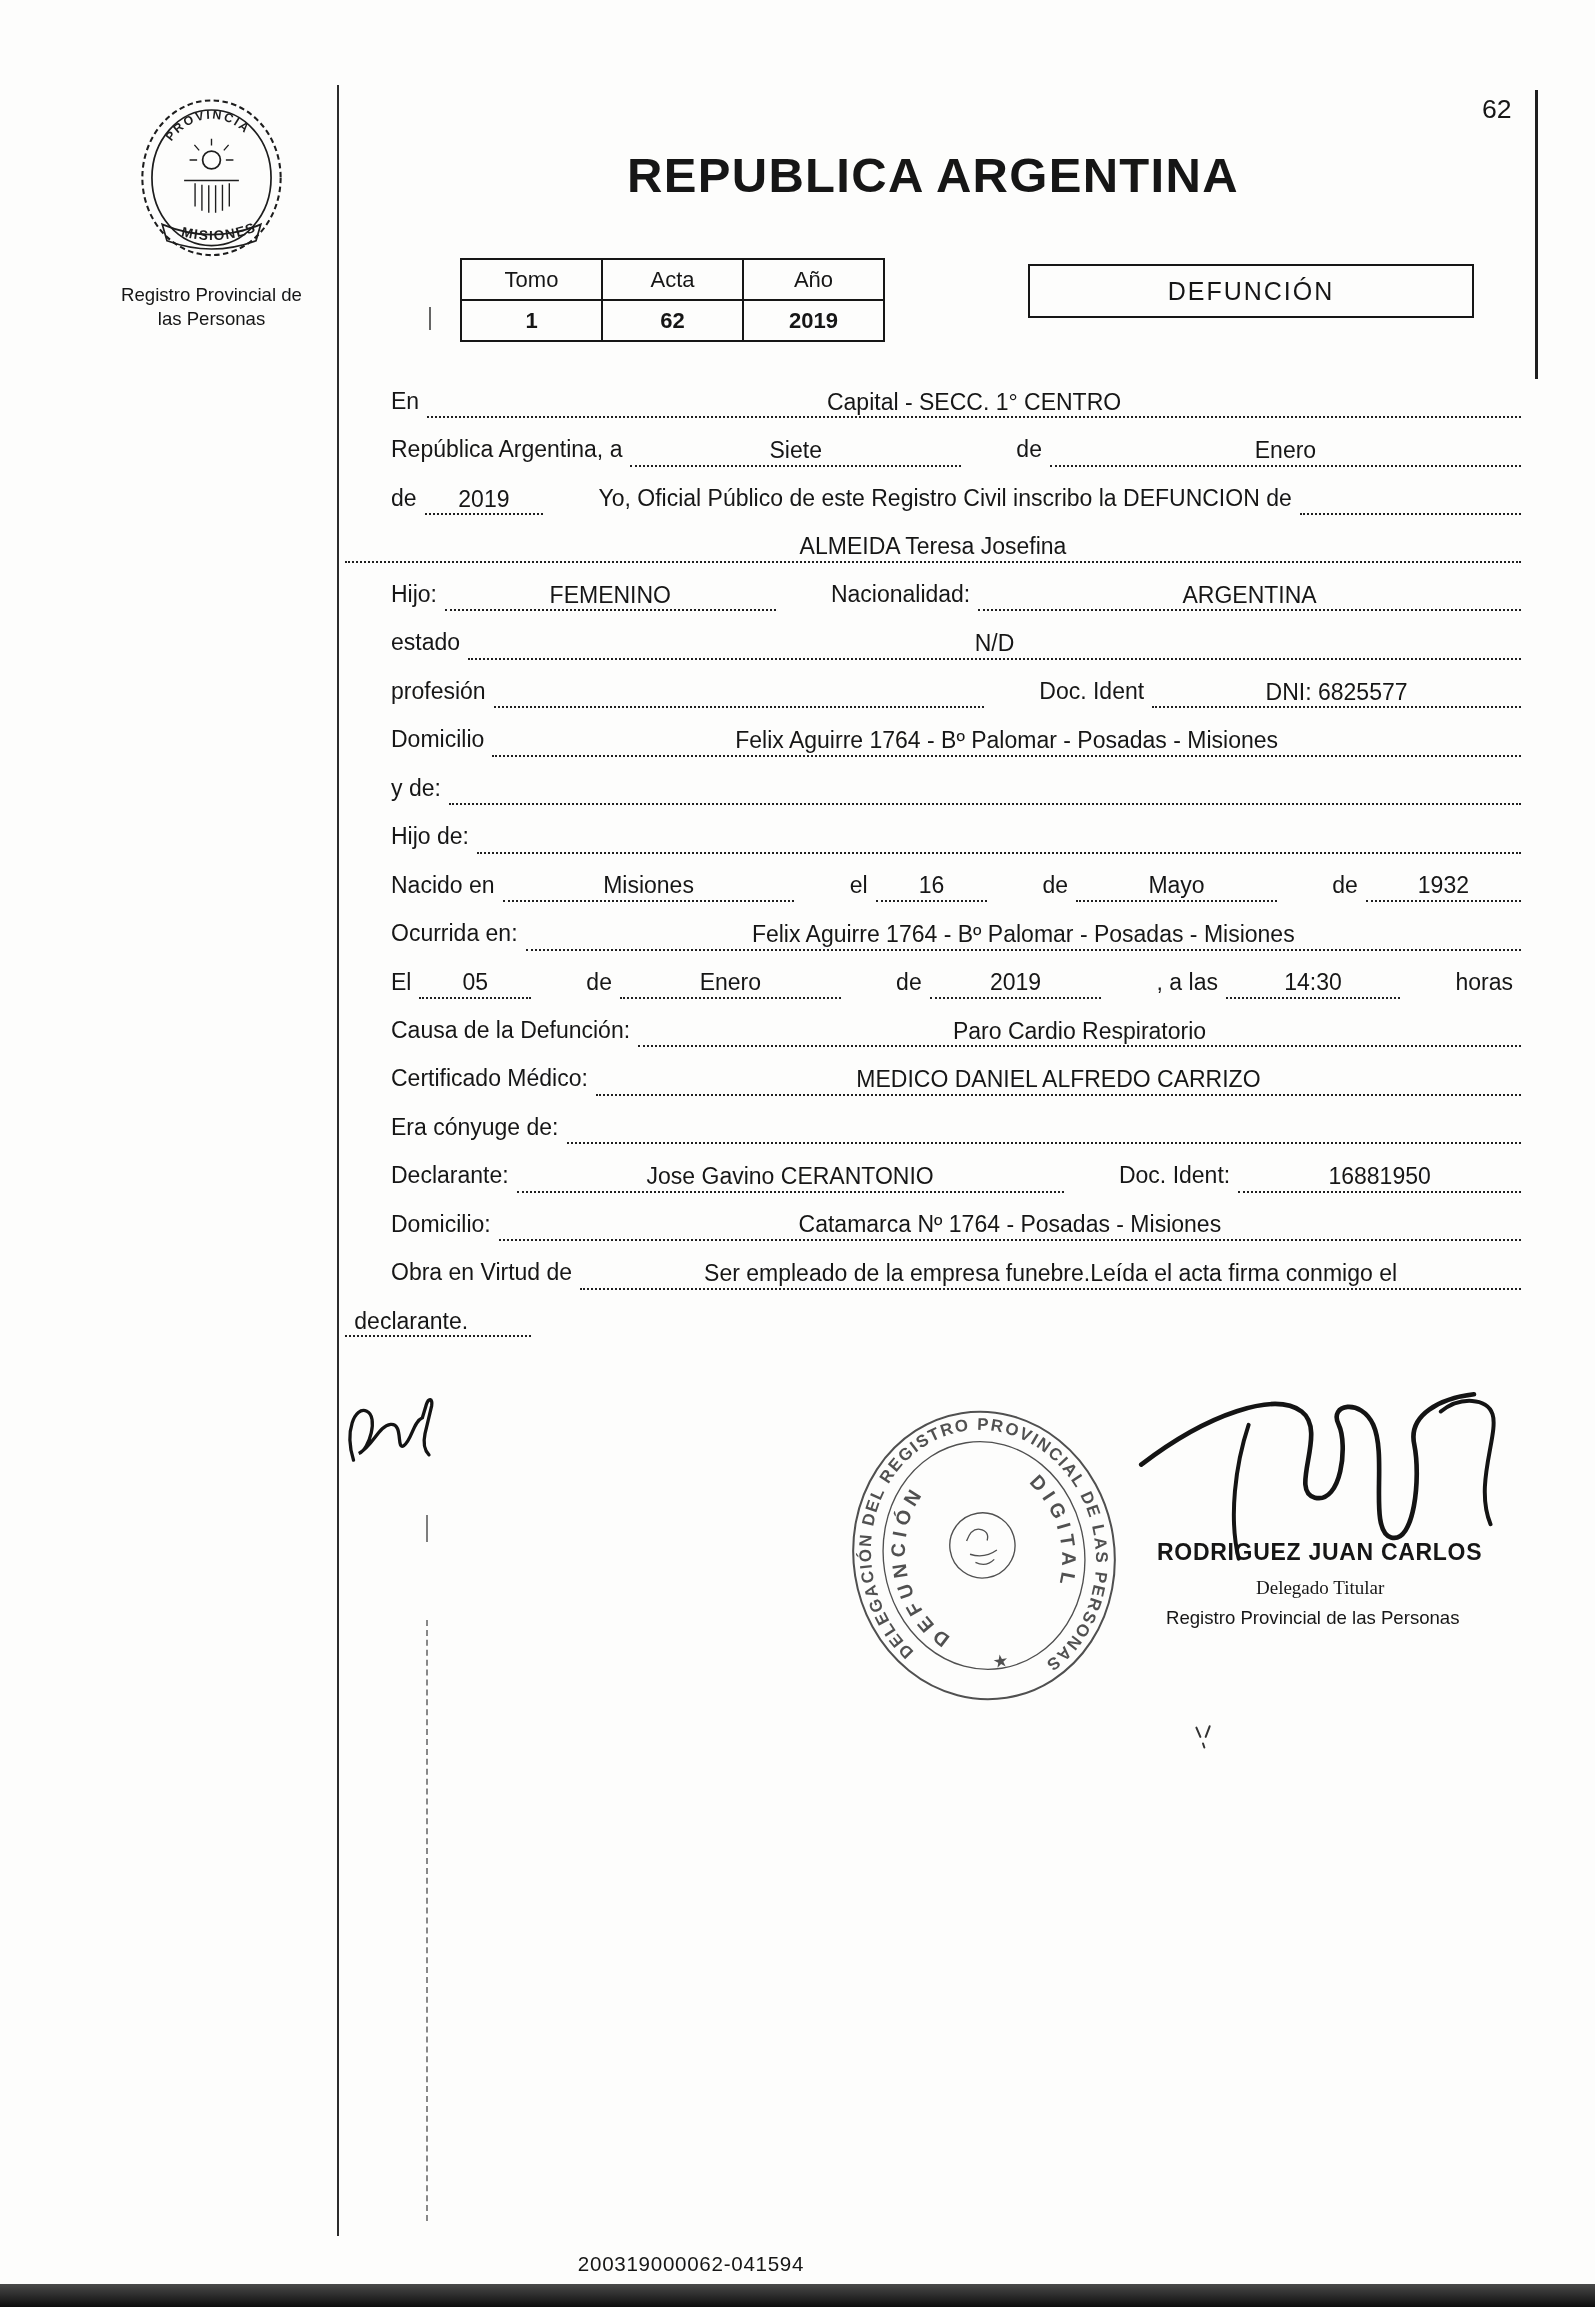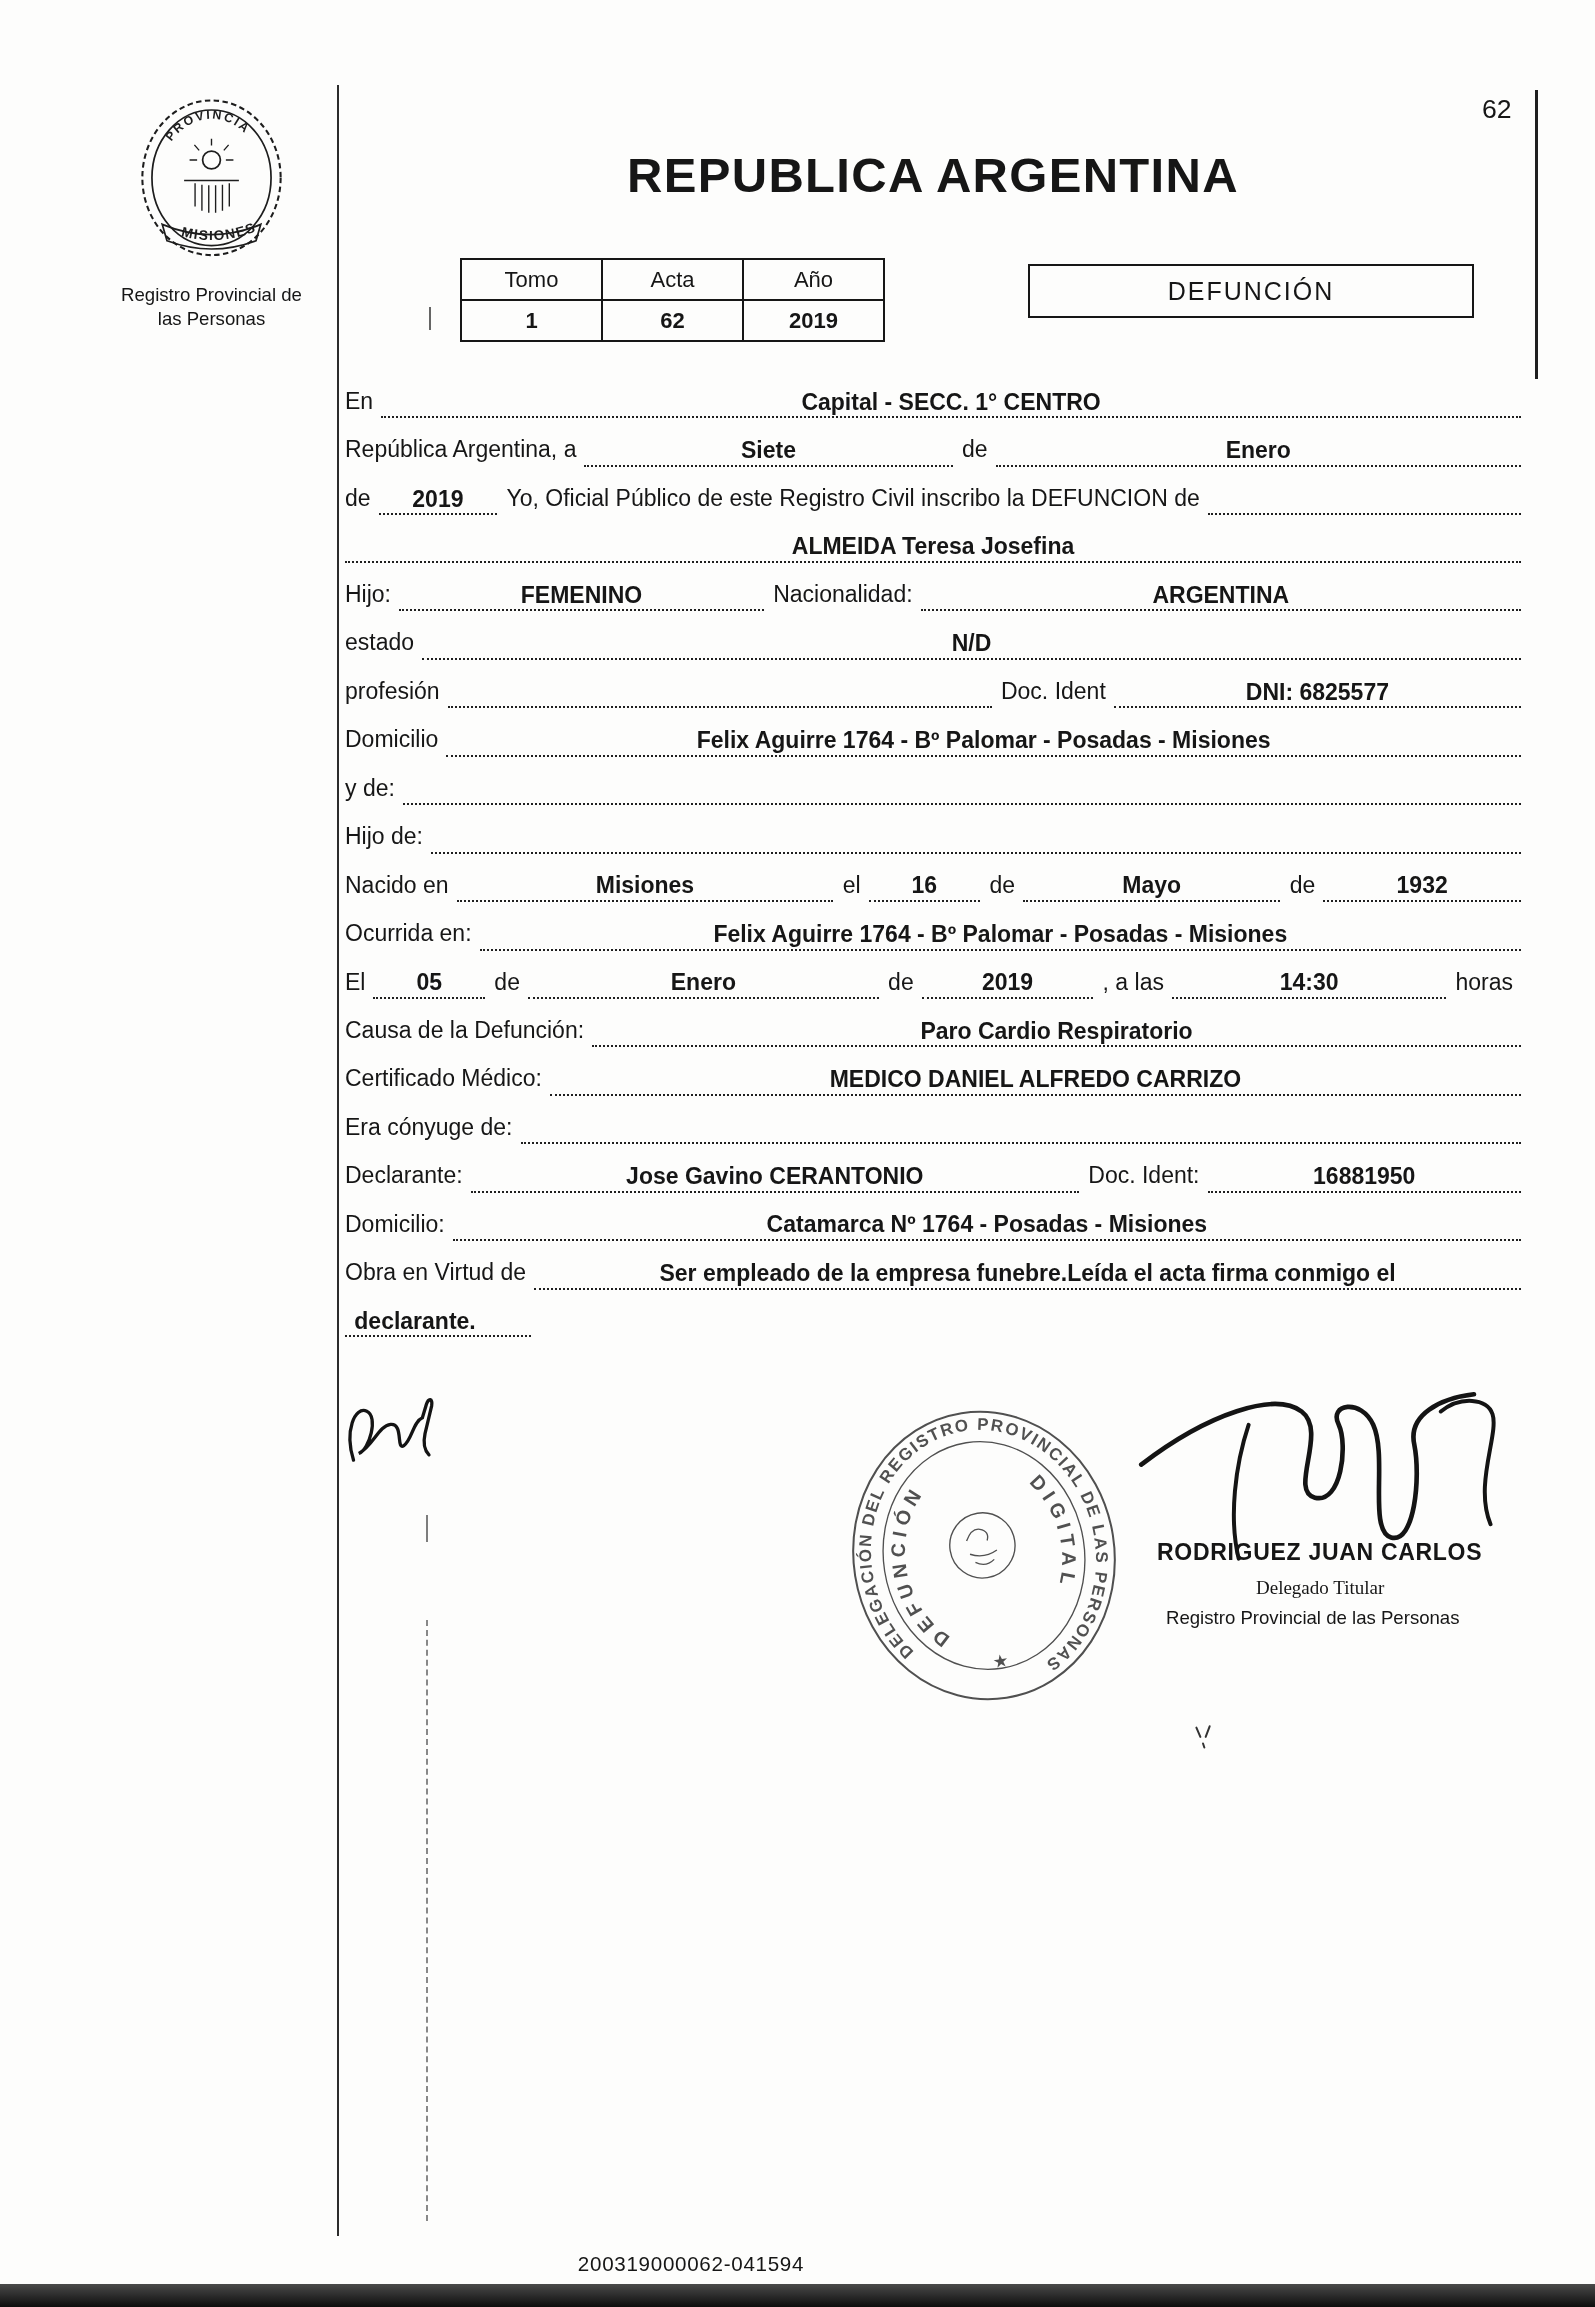--- a/index.html
+++ b/index.html
@@ -21,23 +21,23 @@
 
   .record-table{position:absolute;left:460px;top:258px;border-collapse:collapse;font-size:22px;}
   .record-table td{border:2px solid #161616;width:137px;height:37px;text-align:center;vertical-align:middle;}
   .record-table .val{font-weight:bold;}
 
   .doc-type{position:absolute;left:1028px;top:264px;width:442px;height:50px;border:2px solid #161616;
             text-align:center;line-height:50px;font-size:25px;letter-spacing:2px;}
 
   .form{position:absolute;left:345px;top:388px;width:1176px;}
   .form-row{display:flex;align-items:flex-end;margin-bottom:18px;font-size:23px;line-height:1.15;}
-  .label{flex:0 0 auto;white-space:pre;padding:0 8px 4px 9.3px;}
+  .label{flex:0 0 auto;white-space:pre;padding:0 8px 4px 9.3px;margin-left:46px;}
   .form-row .label:first-child{padding-left:0;}
-  .value{border-bottom:2.7px dotted #1f1f1f;text-align:center;font-weight:bold;
+  .value{border-bottom:2.7px dotted #1f1f1f;text-align:center;font-weight:normal;
          padding:0 9.3px 1.3px;white-space:nowrap;overflow:hidden;}
   .fill{border-bottom:2.7px dotted #1f1f1f;height:8px;}
 
   .sig-declarant{position:absolute;left:335px;top:1382px;width:139px;height:106px;}
   .stamp{position:absolute;left:848px;top:1406px;width:272px;height:299px;
          transform:rotate(-9deg);opacity:.85;}
   .stamp-text{font-size:25px;font-weight:bold;letter-spacing:2.5px;fill:#333;}
   .stamp-inner{font-size:29px;font-weight:bold;letter-spacing:8px;fill:#333;}
   .stamp-star{font-size:26px;fill:#333;}
   .sig-official{position:absolute;left:1129px;top:1385px;width:389px;height:228px;}

